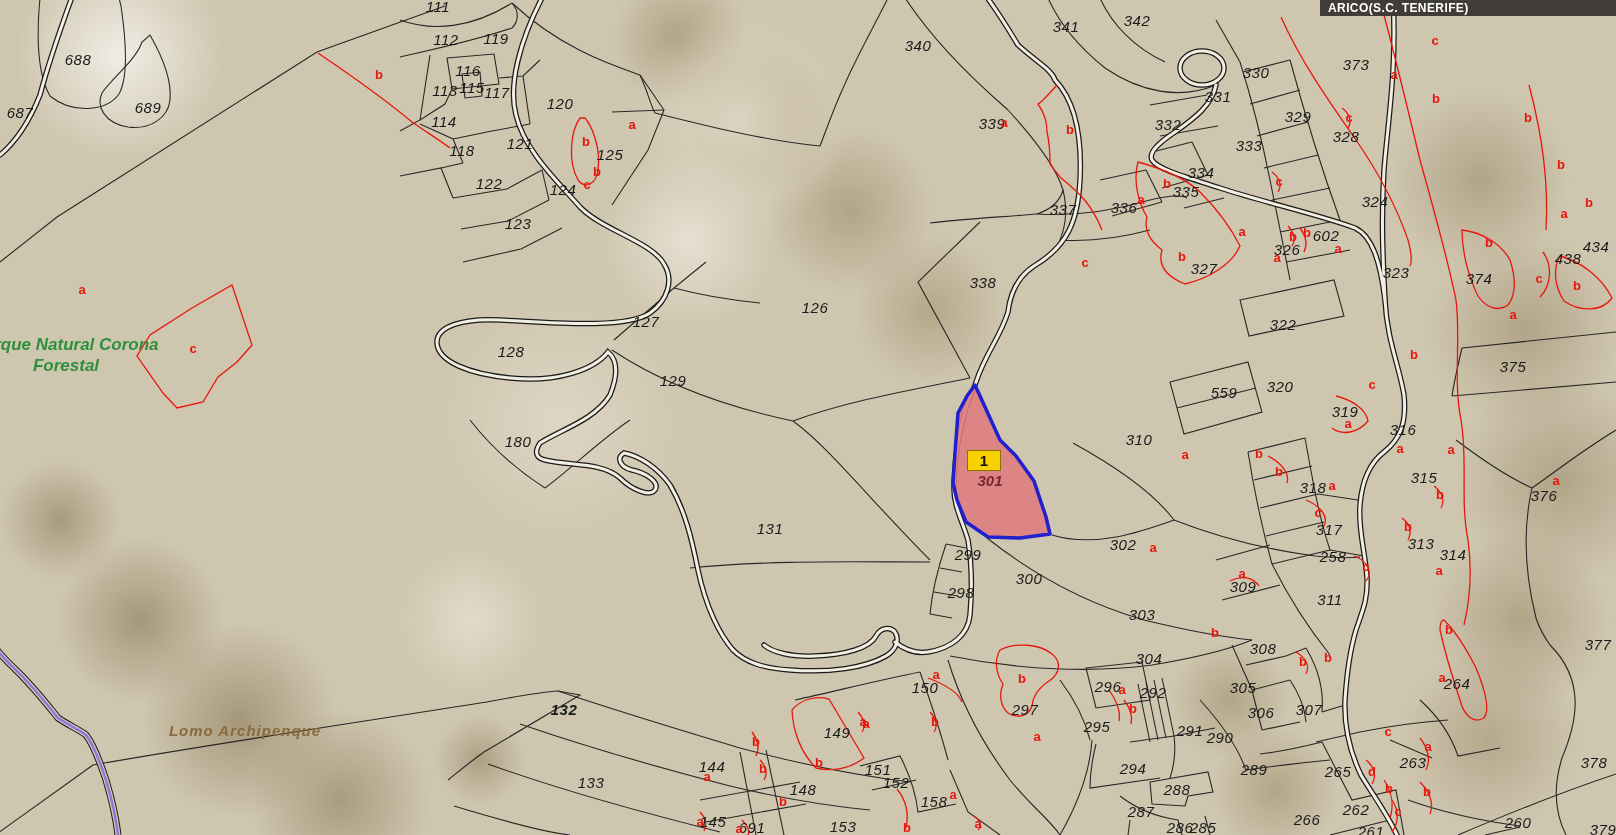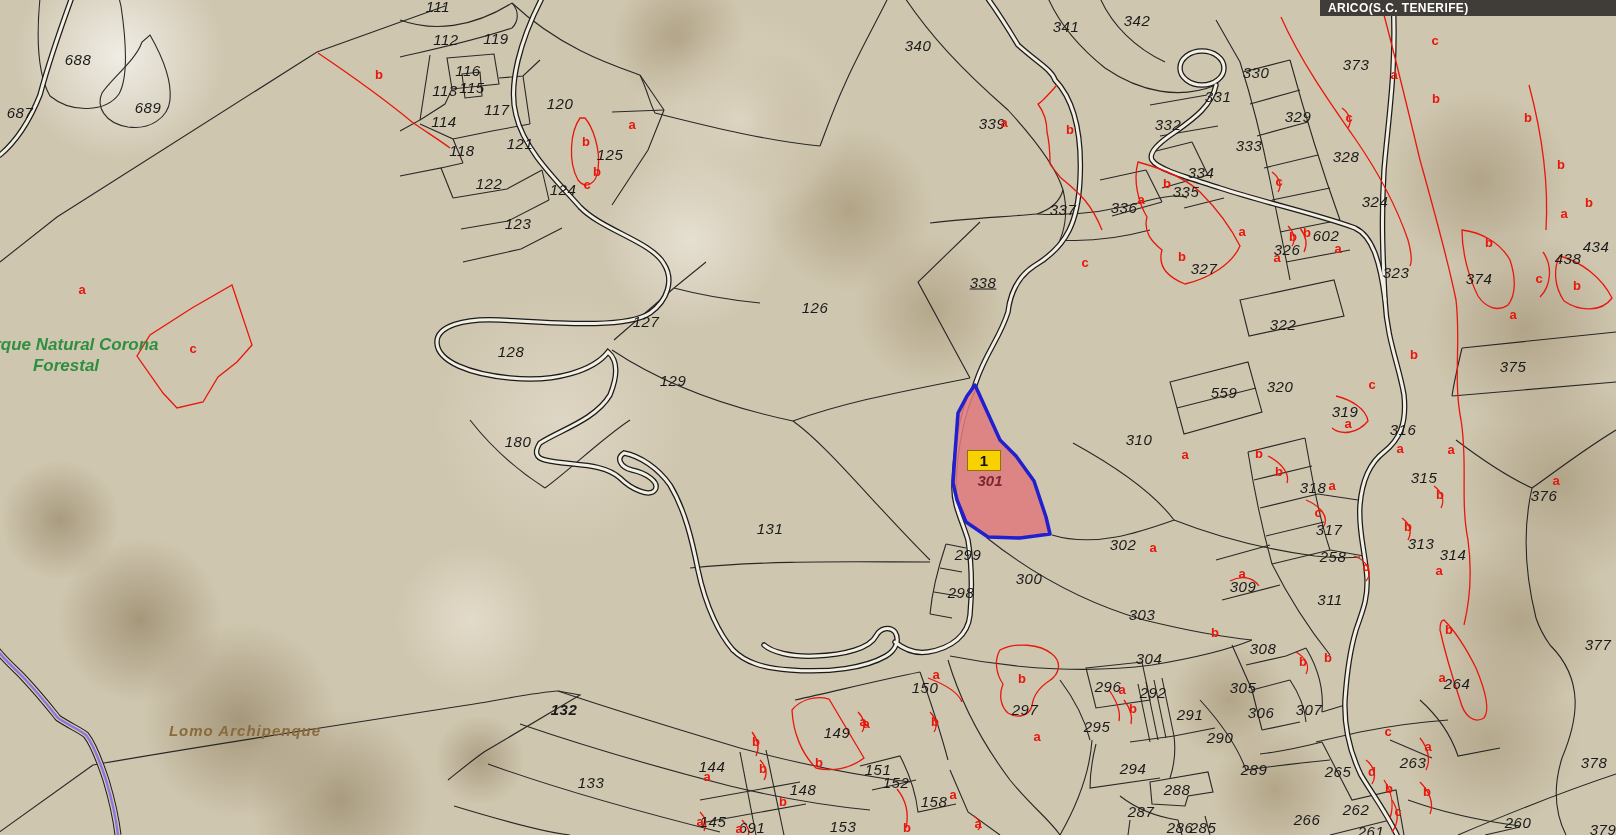--- a/index.html
+++ b/index.html
@@ -281,21 +281,21 @@
   <div id="labels">
       <div class="lbl plabel" style="left: 78px; top: 59px;">688</div>
       <div class="lbl plabel" style="left: 20px; top: 112px;">687</div>
       <div class="lbl plabel" style="left: 148px; top: 107px;">689</div>
       <div class="lbl plabel" style="left: 438px; top: 6px;">111</div>
       <div class="lbl plabel" style="left: 446px; top: 39px;">112</div>
       <div class="lbl plabel" style="left: 496px; top: 38px;">119</div>
       <div class="lbl plabel" style="left: 468px; top: 70px;">116</div>
       <div class="lbl plabel" style="left: 445px; top: 90px;">113</div>
       <div class="lbl plabel" style="left: 472px; top: 87px;">115</div>
-      <div class="lbl plabel" style="left: 497px; top: 109px;">117</div>
+      <div class="lbl plabel" style="left: 497px; top: 92px;">117</div>
       <div class="lbl plabel" style="left: 560px; top: 103px;">120</div>
       <div class="lbl plabel" style="left: 444px; top: 121px;">114</div>
       <div class="lbl plabel" style="left: 462px; top: 150px;">118</div>
       <div class="lbl plabel" style="left: 520px; top: 143px;">121</div>
       <div class="lbl plabel" style="left: 610px; top: 154px;">125</div>
       <div class="lbl plabel" style="left: 489px; top: 183px;">122</div>
       <div class="lbl plabel" style="left: 563px; top: 189px;">124</div>
       <div class="lbl plabel" style="left: 518px; top: 223px;">123</div>
       <div class="lbl plabel" style="left: 815px; top: 307px;">126</div>
       <div class="lbl plabel" style="left: 646px; top: 321px;">127</div>
@@ -318,27 +318,27 @@
       <div class="lbl plabel" style="left: 918px; top: 45px;">340</div>
       <div class="lbl plabel" style="left: 1066px; top: 26px;">341</div>
       <div class="lbl plabel" style="left: 1137px; top: 20px;">342</div>
       <div class="lbl plabel" style="left: 992px; top: 123px;">339</div>
       <div class="lbl plabel" style="left: 1218px; top: 96px;">331</div>
       <div class="lbl plabel" style="left: 1168px; top: 124px;">332</div>
       <div class="lbl plabel" style="left: 1201px; top: 172px;">334</div>
       <div class="lbl plabel" style="left: 1186px; top: 191px;">335</div>
       <div class="lbl plabel" style="left: 1124px; top: 207px;">336</div>
       <div class="lbl plabel" style="left: 1063px; top: 209px;">337</div>
-      <div class="lbl plabel" style="left: 983px; top: 282px; text-decoration: underline;">338</div>
+      <div class="lbl plabel" style="left: 983px; top: 282px;">338</div>
       <div class="lbl plabel" style="left: 1204px; top: 268px;">327</div>
       <div class="lbl plabel" style="left: 1256px; top: 72px;">330</div>
       <div class="lbl plabel" style="left: 1356px; top: 64px;">373</div>
       <div class="lbl plabel" style="left: 1298px; top: 116px;">329</div>
       <div class="lbl plabel" style="left: 1249px; top: 145px;">333</div>
-      <div class="lbl plabel" style="left: 1330px; top: 156px; padding-left: 32px;">328</div>
+      <div class="lbl plabel" style="left: 1330px; top: 136px; padding-left: 32px;">328</div>
       <div class="lbl plabel" style="left: 1375px; top: 201px;">324</div>
       <div class="lbl plabel" style="left: 1326px; top: 235px;">602</div>
       <div class="lbl plabel" style="left: 1287px; top: 249px;">326</div>
       <div class="lbl plabel" style="left: 1396px; top: 272px;">323</div>
       <div class="lbl plabel" style="left: 1479px; top: 278px;">374</div>
       <div class="lbl plabel" style="left: 1596px; top: 246px;">434</div>
       <div class="lbl plabel" style="left: 1568px; top: 258px;">438</div>
       <div class="lbl plabel" style="left: 1283px; top: 324px;">322</div>
       <div class="lbl plabel" style="left: 1513px; top: 366px;">375</div>
       <div class="lbl plabel" style="left: 1224px; top: 392px;">559</div>
@@ -357,21 +357,21 @@
       <div class="lbl plabel" style="left: 1139px; top: 439px;">310</div>
       <div class="lbl plabel" style="left: 1123px; top: 544px;">302</div>
       <div class="lbl plabel" style="left: 968px; top: 554px;">299</div>
       <div class="lbl plabel" style="left: 1029px; top: 578px;">300</div>
       <div class="lbl plabel" style="left: 961px; top: 592px;">298</div>
       <div class="lbl plabel" style="left: 1142px; top: 614px;">303</div>
       <div class="lbl plabel" style="left: 1149px; top: 658px;">304</div>
       <div class="lbl plabel" style="left: 1108px; top: 686px;">296</div>
       <div class="lbl plabel" style="left: 1097px; top: 726px;">295</div>
       <div class="lbl plabel" style="left: 1153px; top: 692px; font-style: italic;">292</div>
-      <div class="lbl plabel" style="left: 1178px; top: 714px; padding-left: 24px;">291</div>
+      <div class="lbl plabel" style="left: 1178px; top: 730px; padding-left: 24px;">291</div>
       <div class="lbl plabel" style="left: 1220px; top: 737px;">290</div>
       <div class="lbl plabel" style="left: 1133px; top: 768px;">294</div>
       <div class="lbl plabel" style="left: 1177px; top: 789px;">288</div>
       <div class="lbl plabel" style="left: 1141px; top: 811px;">287</div>
       <div class="lbl plabel" style="left: 1180px; top: 827px;">286</div>
       <div class="lbl plabel" style="left: 1203px; top: 827px;">285</div>
       <div class="lbl plabel" style="left: 1254px; top: 769px;">289</div>
       <div class="lbl plabel" style="left: 1243px; top: 687px;">305</div>
       <div class="lbl plabel" style="left: 1261px; top: 712px;">306</div>
       <div class="lbl plabel" style="left: 1309px; top: 709px;">307</div>

